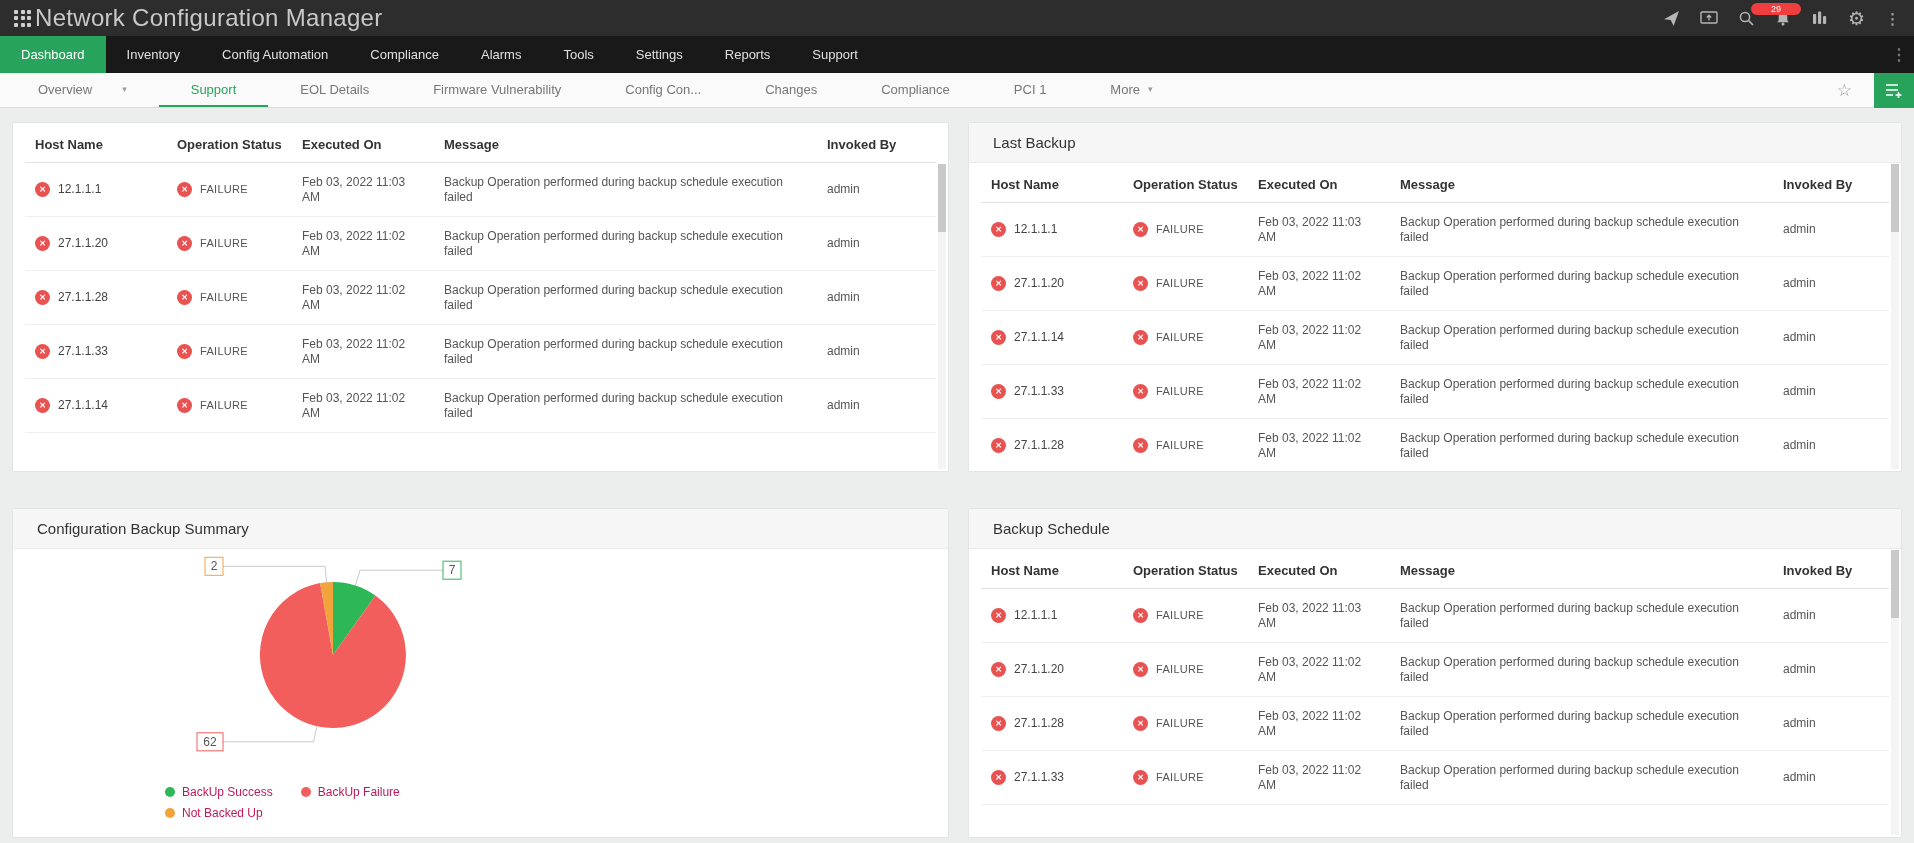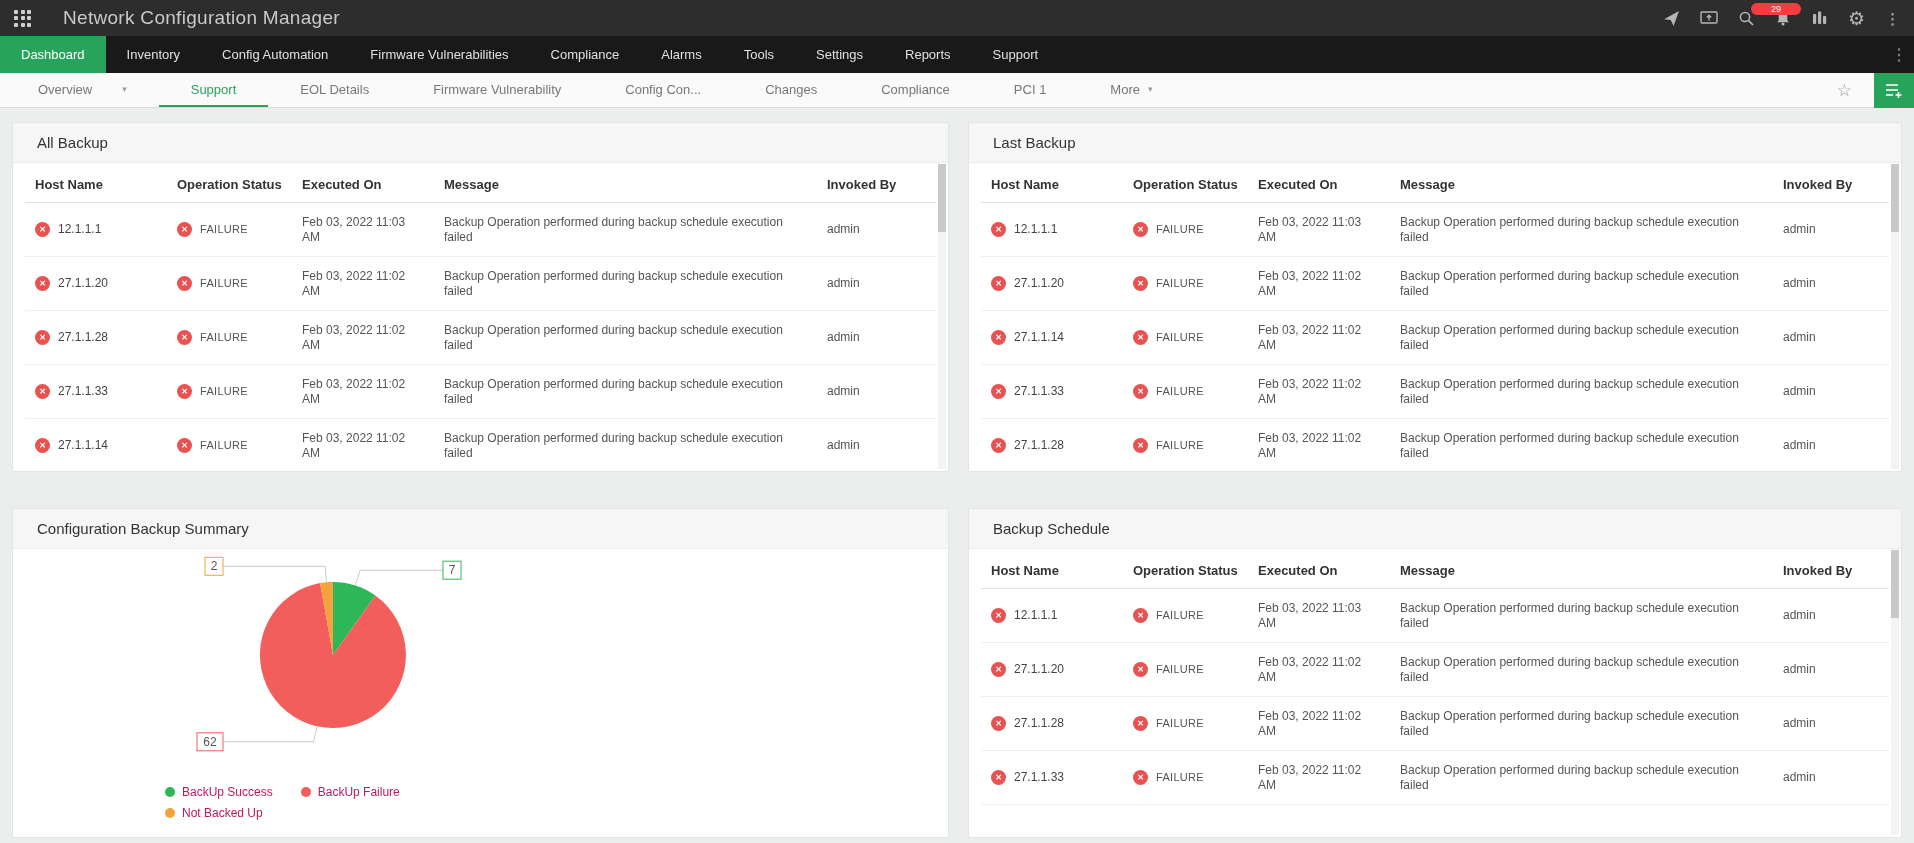--- a/index.html
+++ b/index.html
@@ -3,21 +3,21 @@
 <meta charset="utf-8">
 <style>
   * { margin:0; padding:0; box-sizing:border-box; }
   html,body { width:1914px; height:843px; overflow:hidden; }
   body { font-family:"Liberation Sans", sans-serif; background:#eceeee; }
 
   
   .topbar { height:36px; background:#2d2d2d; display:flex; align-items:center; padding:0 14px; position:relative; }
   .waffle { display:grid; grid-template-columns:repeat(3,4px); gap:2.5px; cursor:pointer; }
   .waffle i { width:4px; height:4px; background:#cfcfcf; border-radius:1px; display:block; }
-  .app-title { font-size:19px; font-weight:400; color:#c9c9c9; margin-left:32px; letter-spacing:.3px; }
+  .app-title { font-size:24px; font-weight:400; color:#c9c9c9; margin-left:4px; letter-spacing:.3px; }
   .topbar-right { margin-left:auto; display:flex; align-items:center; gap:20px; }
   .tb-icon { position:relative; display:inline-flex; align-items:center; justify-content:center; color:#b5b5b5; cursor:pointer; line-height:1; }
   .tb-icon.gear { font-size:19px; }
   .tb-icon.dots { font-size:15px; font-weight:bold; color:#9a9a9a; }
   .badge { position:absolute; top:-7px; right:-10px; background:#f03e3e; color:#fff; font-size:9px; font-style:normal; border-radius:8px; padding:1px 20px; line-height:1.2; }
 
   
   .mainnav { height:37px; background:#191919; display:flex; align-items:stretch; }
   .nav-items { display:flex;text-align:center; }
   .nav-item { color:#e0e0e0; font-size:13px; padding:0 21px; display:flex; align-items:center; cursor:pointer; white-space:nowrap; }
@@ -114,21 +114,20 @@
     <span class="tb-icon gear">⚙</span>
     <span class="tb-icon dots">⋮</span>
   </div>
 </header>
 
 <nav class="mainnav">
   <div class="nav-items">
       <div class="nav-item active">Dashboard</div>
       <div class="nav-item">Inventory</div>
       <div class="nav-item">Config Automation</div>
-      <div class="nav-item">Firmware Vulnerabilities</div>
       <div class="nav-item">Compliance</div>
       <div class="nav-item">Alarms</div>
       <div class="nav-item">Tools</div>
       <div class="nav-item">Settings</div>
       <div class="nav-item">Reports</div>
       <div class="nav-item">Support</div>
     </div>
   <span class="nav-dots">⋮</span>
 </nav>
 
@@ -171,23 +170,20 @@
           <path d="M1 3 H13 M1 8 H13 M1 13 H8" stroke="#fff" stroke-width="1.6" fill="none"></path>
           <path d="M13.5 10 V16 M10.5 13 H16.5" stroke="#fff" stroke-width="1.6" fill="none"></path>
         </svg>
     </button>
   </div>
 </div>
 
 <main class="content">
 
   <section class="panel">
-    <div class="panel-header">
-      <h2>All Backup</h2>
-    </div>
     <div class="table-wrap">
       <table>
         <thead>
             <tr>
               <th>Host Name</th>
               <th>Operation Status</th>
               <th>Executed On</th>
               <th>Message</th>
               <th>Invoked By</th>
             </tr>

